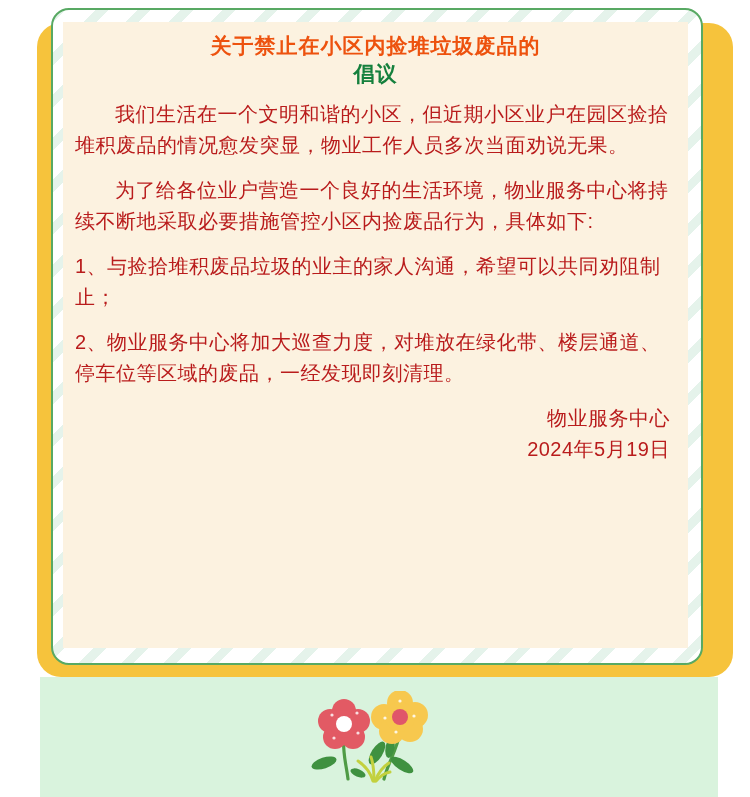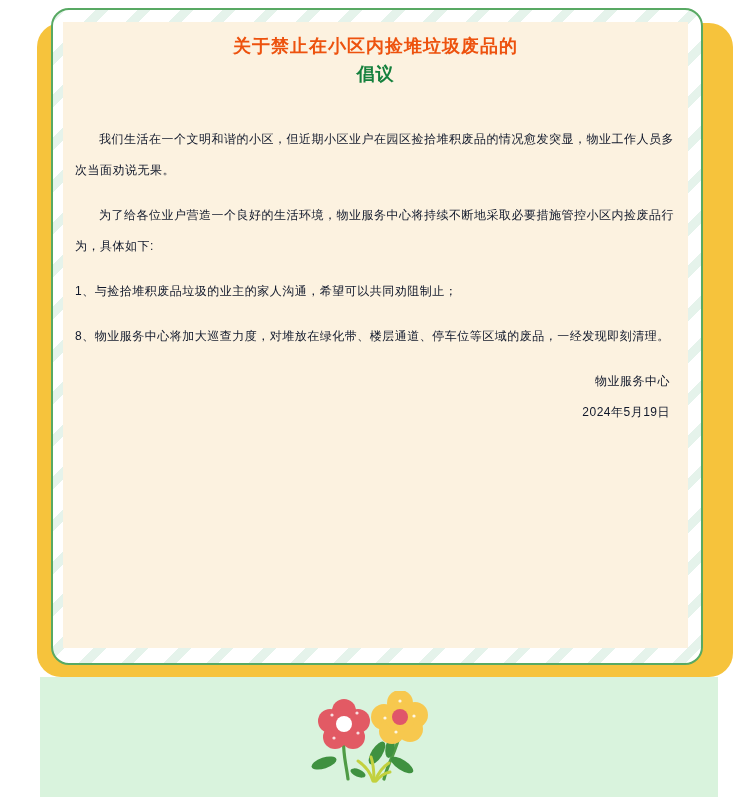--- a/index.html
+++ b/index.html
@@ -41,32 +41,32 @@
   .notice-paper {
     width: 100%; height: 100%;
     background: #fcf2e0;
     padding: 10px 12px 12px 12px;
     overflow: hidden;
   }
 
   .notice-title {
     text-align: center;
     font-weight: bold;
-    font-size: 18px;
+    font-size: 21px;
     line-height: 28px;
     letter-spacing: 1px;
-    margin-bottom: 36px;
+    margin-bottom: 11px;
   }
   .notice-title .t1 { display: block; color: #ed520e; }
   .notice-title .t2 { display: block; color: #15803d; }
 
   .body-text {
-    font-size: 12px;
+    font-size: 20px;
     line-height: 31px;
-    color: #0f172a;
+    color: #b91c1c;
     letter-spacing: 0.5px;
   }
   .para { margin-bottom: 14px; }
   .para.indent { text-indent: 2em; }
   .para.closing { margin-bottom: 24px; }
 
   .sign-block { text-align: right; padding-right: 6px; }
   .sign-block div { line-height: 31px; }
 
   
@@ -93,21 +93,21 @@
 
       <div class="notice-title">
         <span class="t1">关于禁止在小区内捡堆垃圾废品的</span>
         <span class="t2">倡议</span>
       </div>
 
       <div class="body-text">
         <p class="para indent">我们生活在一个文明和谐的小区，但近期小区业户在园区捡拾堆积废品的情况愈发突显，物业工作人员多次当面劝说无果。</p>
         <p class="para indent">为了给各位业户营造一个良好的生活环境，物业服务中心将持续不断地采取必要措施管控小区内捡废品行为，具体如下:</p>
         <p class="para">1、与捡拾堆积废品垃圾的业主的家人沟通，希望可以共同劝阻制止；</p>
-        <p class="para">8、物业服务中心将加大巡查力度，对堆放在绿化带、楼层通道、停车位等区域的废品，一经发现即刻清理。</p>
+        <p class="para">2、物业服务中心将加大巡查力度，对堆放在绿化带、楼层通道、停车位等区域的废品，一经发现即刻清理。</p>
 
         <div class="sign-block">
           <div>物业服务中心</div>
           <div>2024年5月19日</div>
         </div>
       </div>
 
     </div>
   </div>
 

